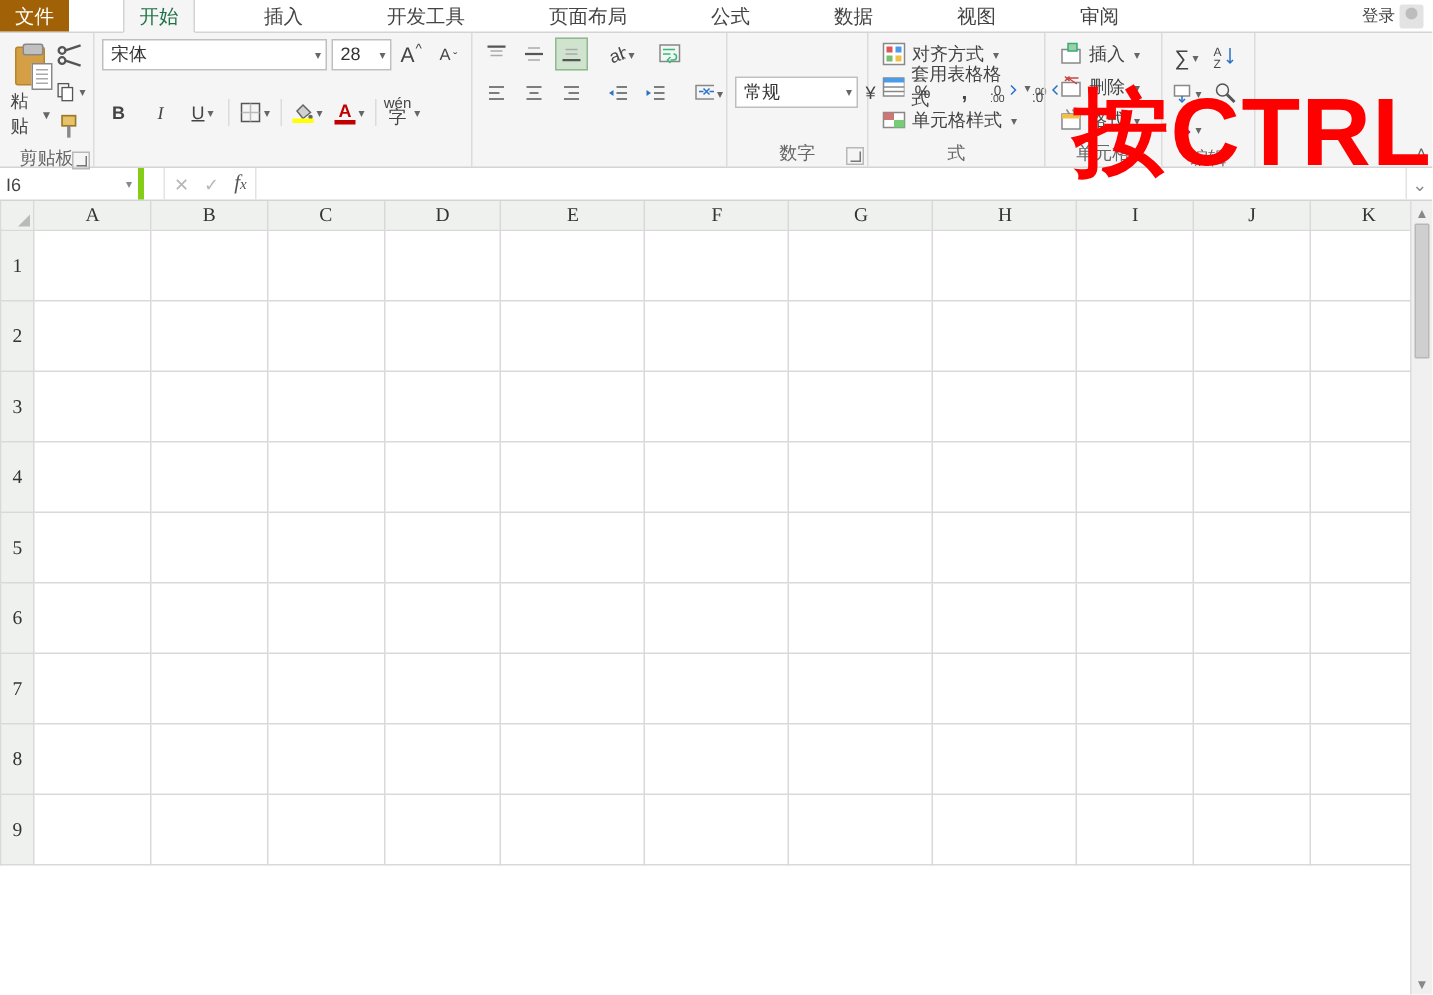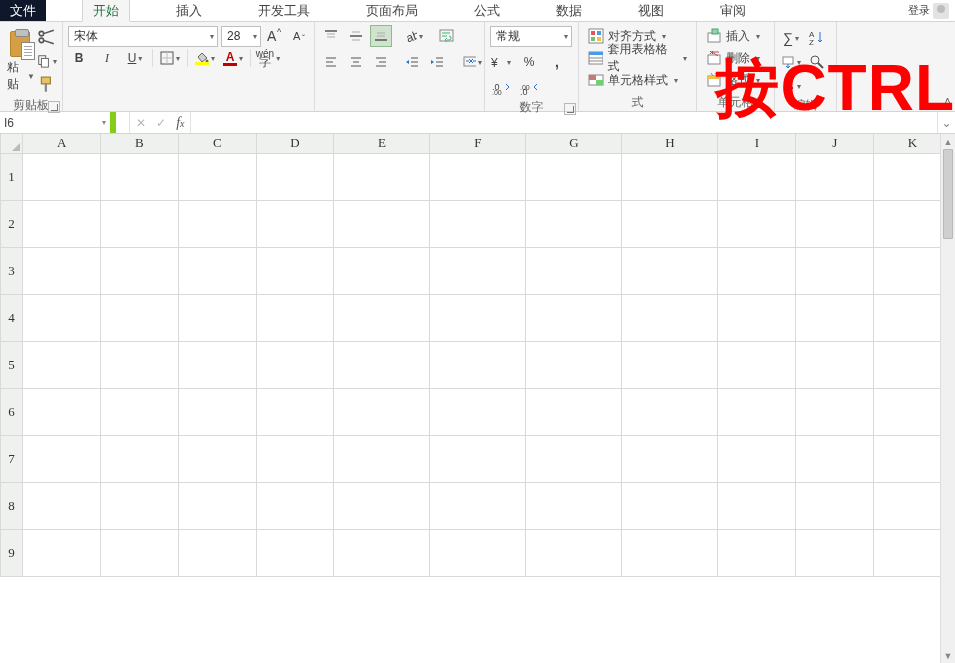--- a/index.html
+++ b/index.html
@@ -15,21 +15,21 @@
   
   .tabs {
     display: flex;
     align-items: stretch;
     height: 22px;
     background: #fff;
     border-bottom: 1px solid #d4d4d4;
     position: relative;
   }
   .tab-file {
-    background: #0f172a;
+    background: #a16207;
     color: #fff;
     width: 46px;
     display: flex; align-items: center; justify-content: center;
     font-size: 13px;
   }
   .tab {
     min-width: 42px;
     padding: 0 10px;
     display: flex; align-items: center; justify-content: center;
     font-size: 13px;
@@ -197,21 +197,21 @@
     line-height:1;
   }
 
   
   .formula-bar {
     display:flex; align-items:stretch;
     height:22px; border-bottom:1px solid #d4d4d4;
     background:#fff;
   }
   .name-box{
-    width:116px; border-right:6px solid #84cc16;
+    width:96px; border-right:4px solid #84cc16;
     display:flex; align-items:center; padding:0 4px;
     font-family:"Segoe UI", Arial, sans-serif;
   }
   .name-box .caret{margin-left:auto; color:#888;}
   .fb-gap{ width:14px; border-right:1px solid #e3e3e3;}
   .fb-btns{
     display:flex; align-items:center; padding:0 6px;
     border-right:1px solid #e3e3e3;
     gap:10px; color:#b8b8b8;
   }
@@ -331,21 +331,21 @@
         </span>
       </div>
     </div>
     <div class="group-label">
       <span>剪贴板</span>
       <span class="dlg-launcher"></span>
     </div>
   </div>
 
   <div class="group" style="width:252px;">
-    <div class="group-body" style="flex-direction:column; gap:0;">
+    <div class="group-body" style="flex-direction:column; gap:17px;">
       <div class="row">
         <div class="combo" style="width:150px;">
           <span>宋体</span>
           <span class="caret">▾</span>
         </div>
         <div class="combo" style="width:40px;">
           <span>28</span>
           <span class="caret">▾</span>
         </div>
         <span class="tog">
@@ -490,21 +490,21 @@
               <path d="M4 8h3M11 8h3" stroke="#2a72c8"></path>
               <path d="M7 6l2 2-2 2M11 6l-2 2 2 2" stroke="#2a72c8" fill="none"></path>
             </svg>
             <span class="caret">▾</span>
           </span>
       </div>
     </div>
   </div>
 
   <div class="group" style="width:94px;">
-    <div class="group-body" style="flex-direction:column; gap:4px;">
+    <div class="group-body" style="gap:4px;margin-top:25px;">
       <div class="row">
         <div class="combo" style="width:82px;">
           <span>常规</span>
           <span class="caret">▾</span>
         </div>
       </div>
       <div class="row" style="gap:6px;">
         <span class="tog drop">
             <svg width="14" height="14">
               <text x="0" y="12" font-size="12" fill="#444">¥</text>

